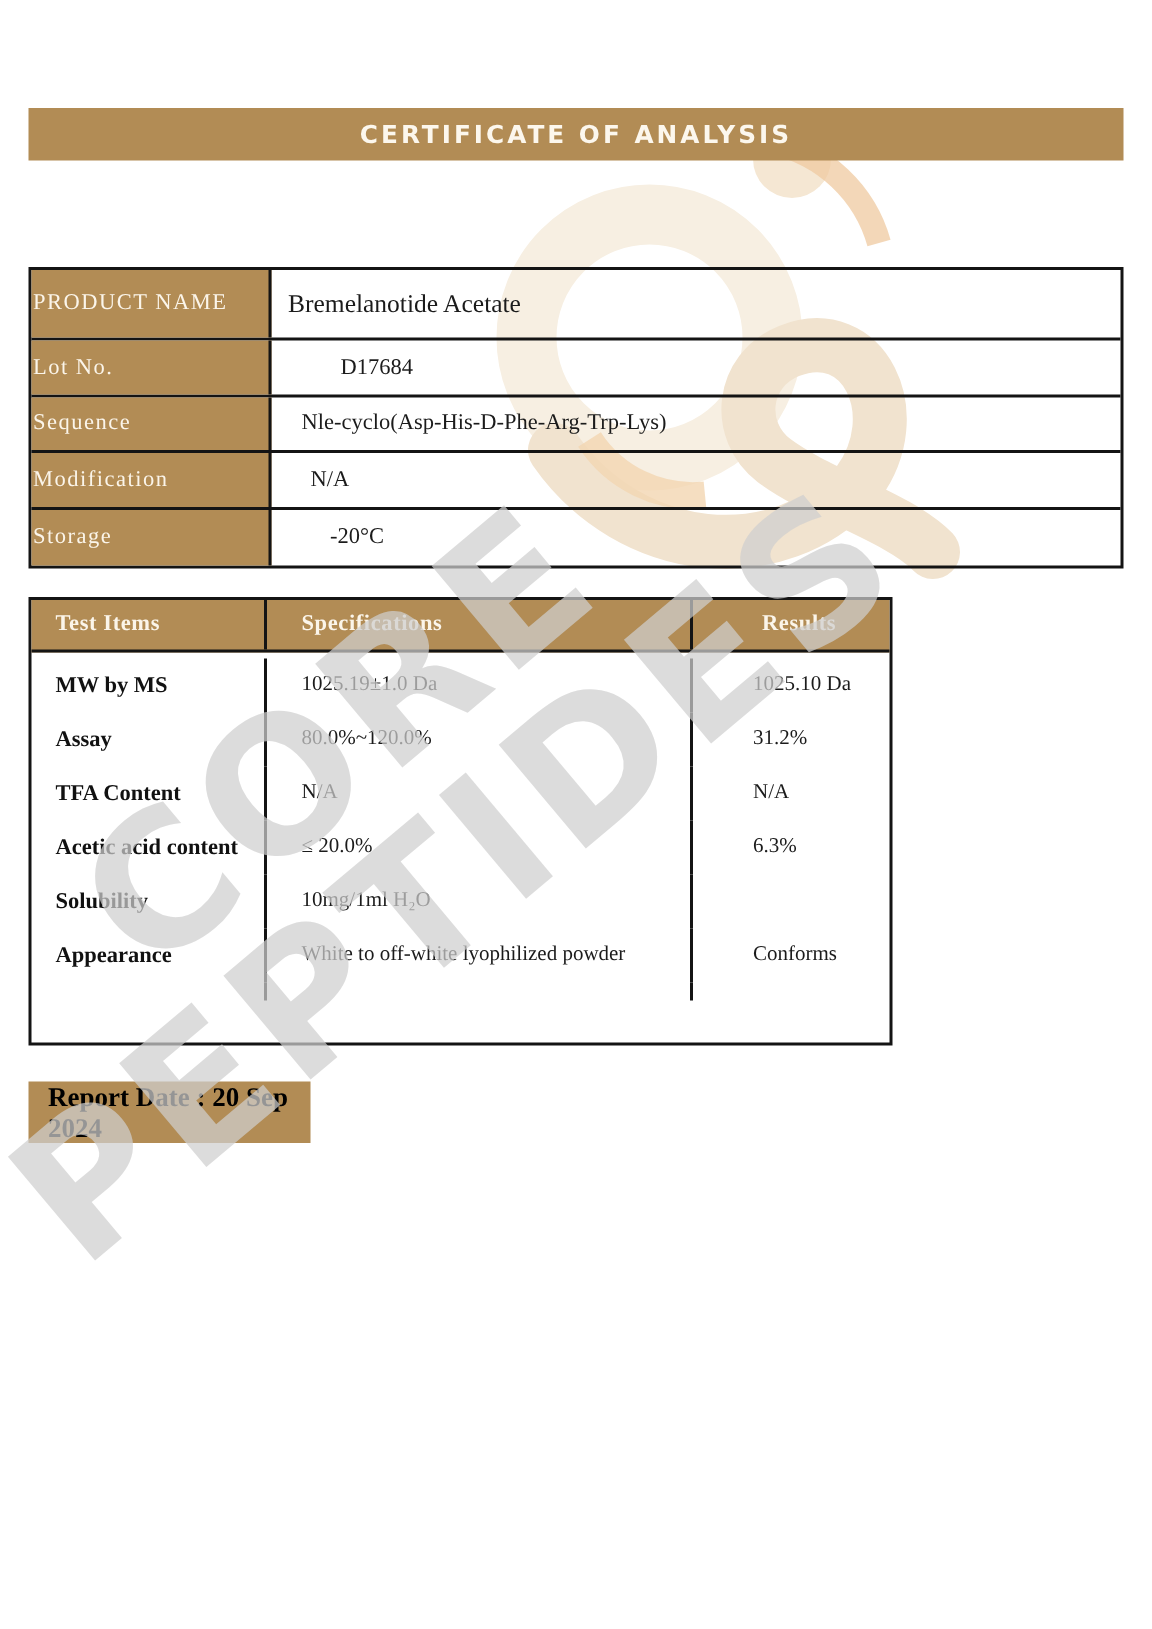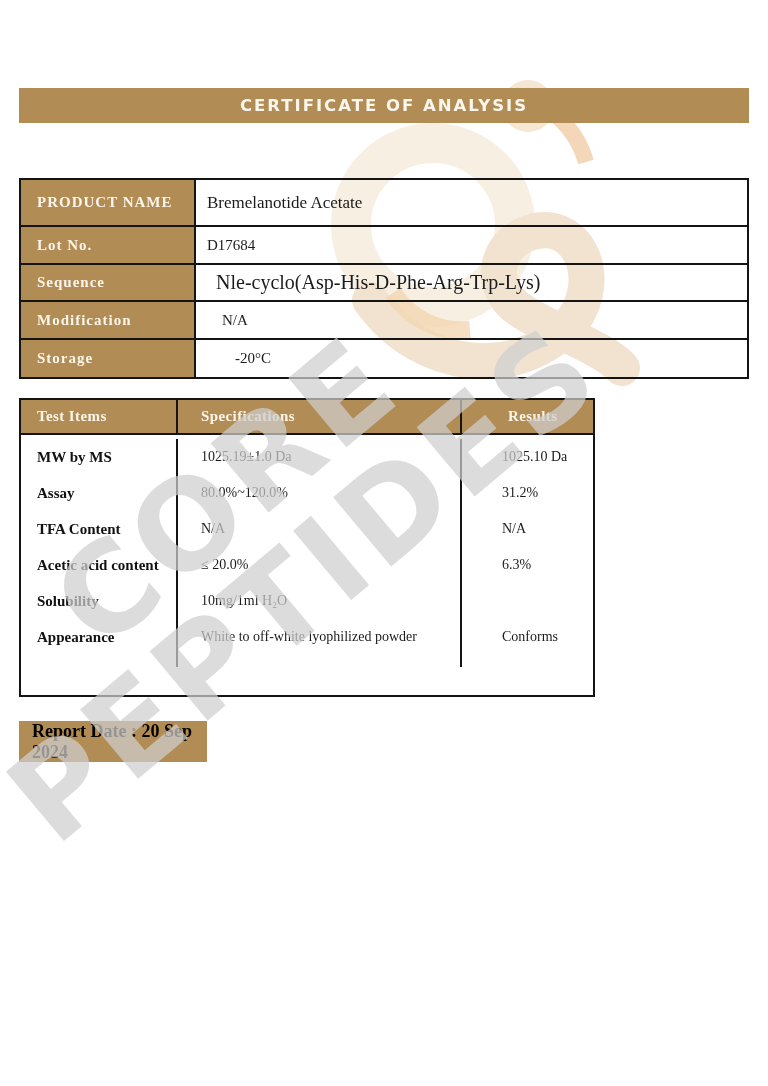--- a/index.html
+++ b/index.html
@@ -13,50 +13,50 @@
   .text-watermark{
     position:absolute;left:-95px;top:418px;width:720px;z-index:2;
     transform:rotate(-40deg);
     font-family:"DejaVu Sans","Liberation Sans",sans-serif;
     font-weight:700;font-size:124px;line-height:0.97;letter-spacing:6px;
     color:rgba(207,207,207,0.72);text-align:center;pointer-events:none;
     white-space:nowrap;
   }
   
   .title-bar{
-    position:absolute;left:19px;top:88px;width:730px;height:35px;
+    position:absolute;left:19px;top:72px;width:730px;height:35px;
     background:#b28c55;display:flex;align-items:center;justify-content:center;
   }
   .title-bar span{
     font-family:"DejaVu Sans","Liberation Sans",sans-serif;
     font-weight:700;font-size:16.5px;letter-spacing:2px;color:#fcf7ed;
   }
   
   .product-table{
     position:absolute;left:19px;top:178px;width:730px;
     border:2px solid #141414;box-sizing:border-box;background:transparent;
   }
   .p-row{display:flex;border-bottom:2px solid #141414;}
   .p-row:last-child{border-bottom:none;}
   .p-row:nth-child(1){height:45px;}
-  .p-row:nth-child(2){height:36px;}
+  .p-row:nth-child(2){height:36px;gap:35px;}
   .p-row:nth-child(3){height:35px;}
   .p-row:nth-child(4){height:36px;}
   .p-row:nth-child(5){height:37px;}
   .p-label{
     width:157px;flex:0 0 157px;background:#b28c55;border-right:2px solid #141414;
-    display:flex;align-items:center;padding-left:16px;box-sizing:content-box;
-    color:#fbf5ea;font-weight:700;font-size:15px;letter-spacing:1px;
+    display:flex;align-items:center;padding-left:1px;box-sizing:content-box;
+    color:#fbf5ea;font-weight:400;font-size:15px;letter-spacing:1px;
   }
   .p-value{
     flex:1;display:flex;align-items:center;padding-left:11px;
     color:#1b1b1b;font-size:15px;
   }
   .p-row:nth-child(1) .p-value{font-size:17px;border-radius:20px;}
-  .p-row:nth-child(3) .p-value{padding-left:20px;font-size:20px;}
+  .p-row:nth-child(3) .p-value{padding-left:20px;font-size:15px;}
   .p-row:nth-child(4) .p-value{padding-left:26px;}
   .p-row:nth-child(5) .p-value{padding-left:39px;}
   
   .test-table{
     position:absolute;left:19px;top:398px;width:576px;height:299px;
     border:2px solid #141414;box-sizing:border-box;background:transparent;
   }
   .t-header{display:flex;height:33px;border-bottom:2px solid #141414;background:#b28c55;}
   .t-header .t-c{display:flex;align-items:center;color:#fbf5ea;font-weight:700;font-size:15px;letter-spacing:0.4px;}
   .t-c1{width:157px;flex:0 0 157px;border-right:2px solid #141414;padding-left:16px;box-sizing:border-box;}

